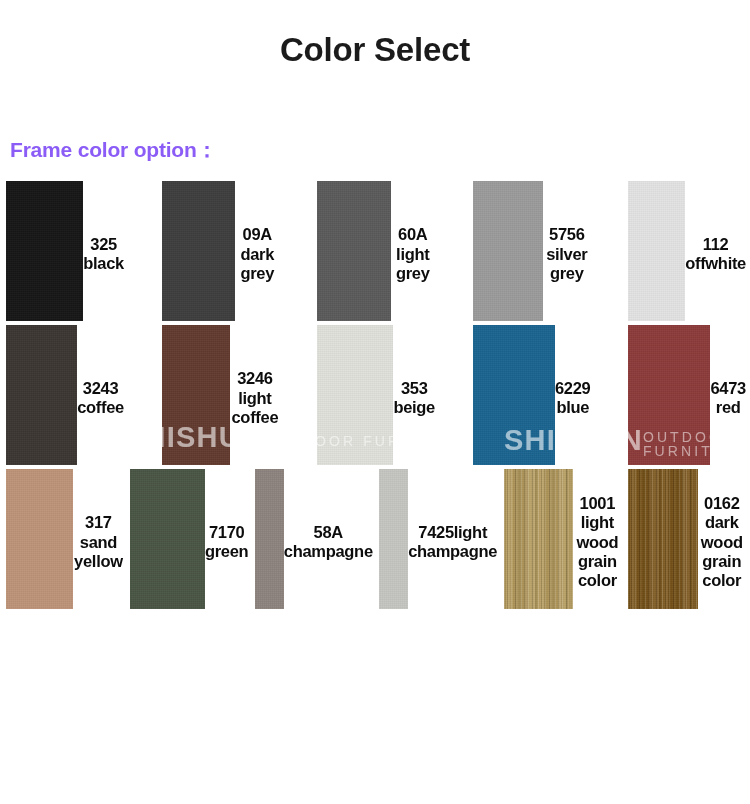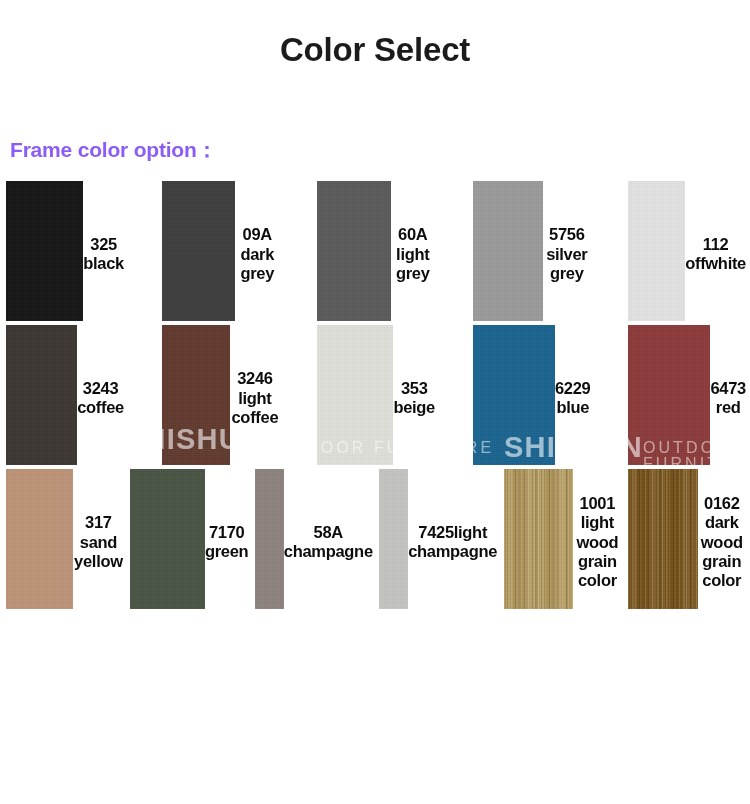--- a/index.html
+++ b/index.html
@@ -144,22 +144,22 @@
     align-items: center;
     line-height: 1;
   }
   .watermark .wm-main {
     font-size: 29px;
     font-weight: bold;
     color: rgba(255,255,255,0.58);
     letter-spacing: 1.2px;
   }
   .watermark .wm-sub {
-    margin-top: 17px;
-    font-size: 16px;
+    margin-top: 7px;
+    font-size: 14px;
     font-weight: normal;
     color: rgba(255,255,255,0.52);
     letter-spacing: 3.1px;
   }
   .watermark.wm-left  { left: 118px; top: 98px; }
   .watermark.wm-right { left: 498px; top: 98px; }
 </style>
 </head>
 <body>
 

